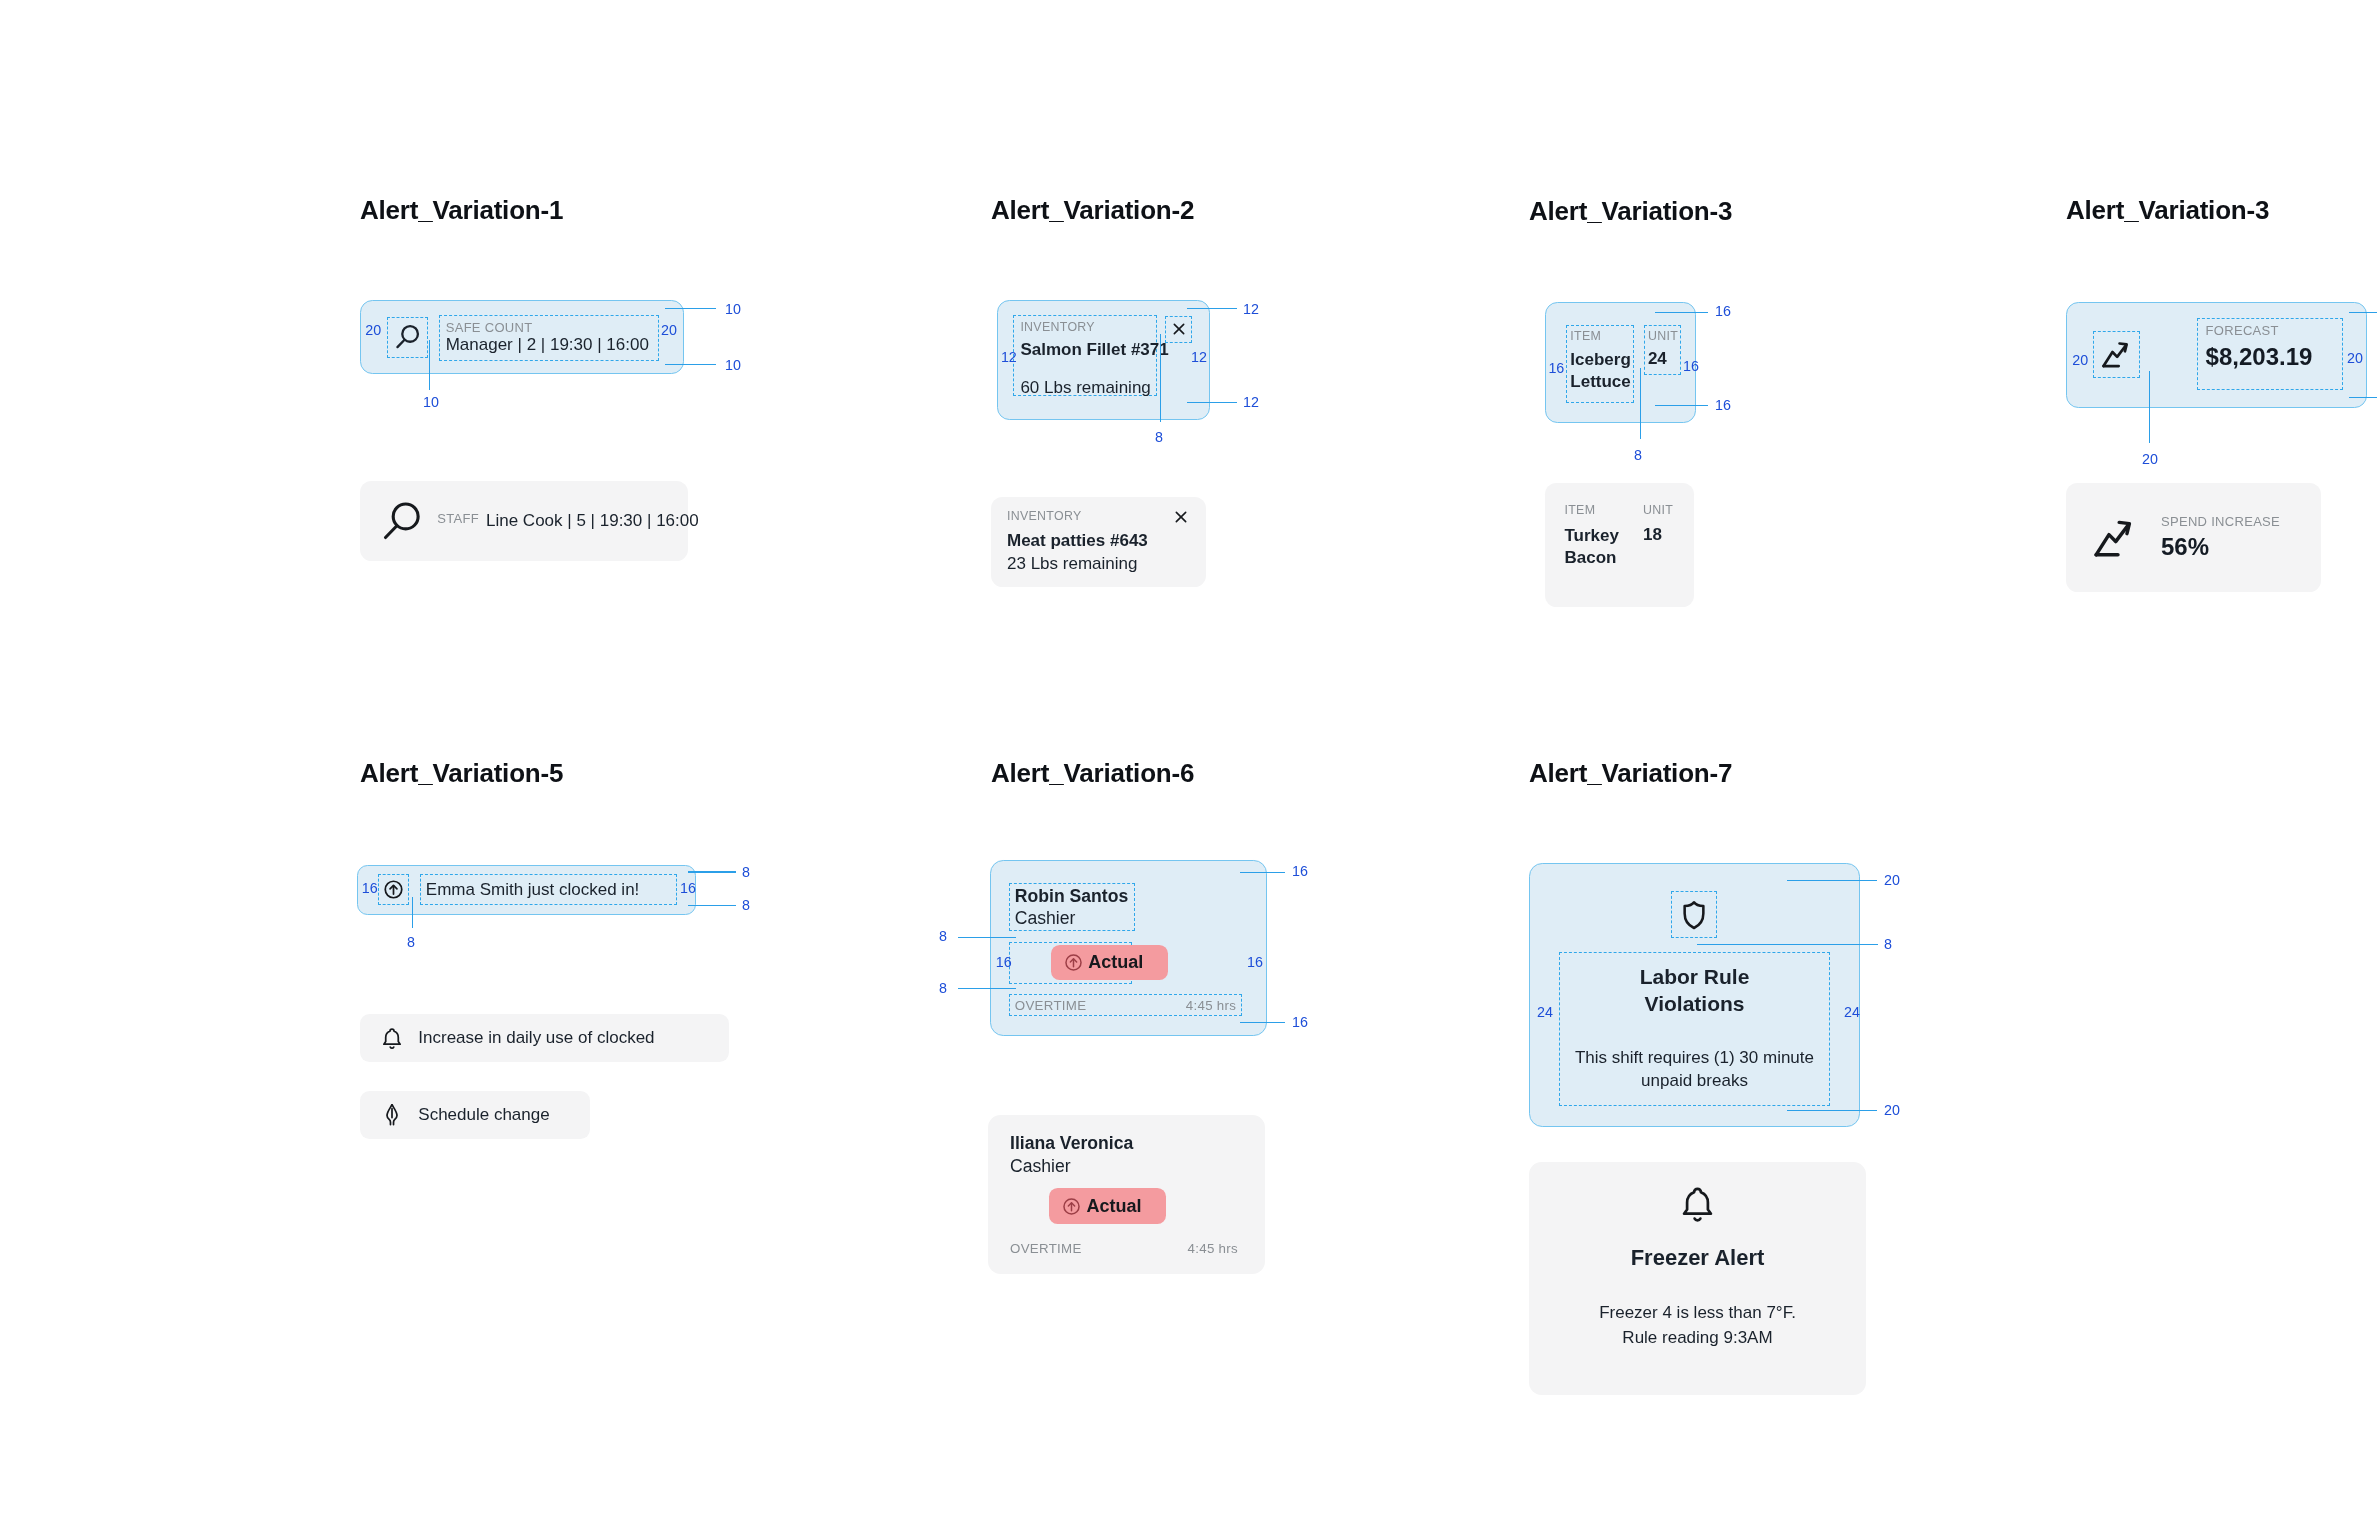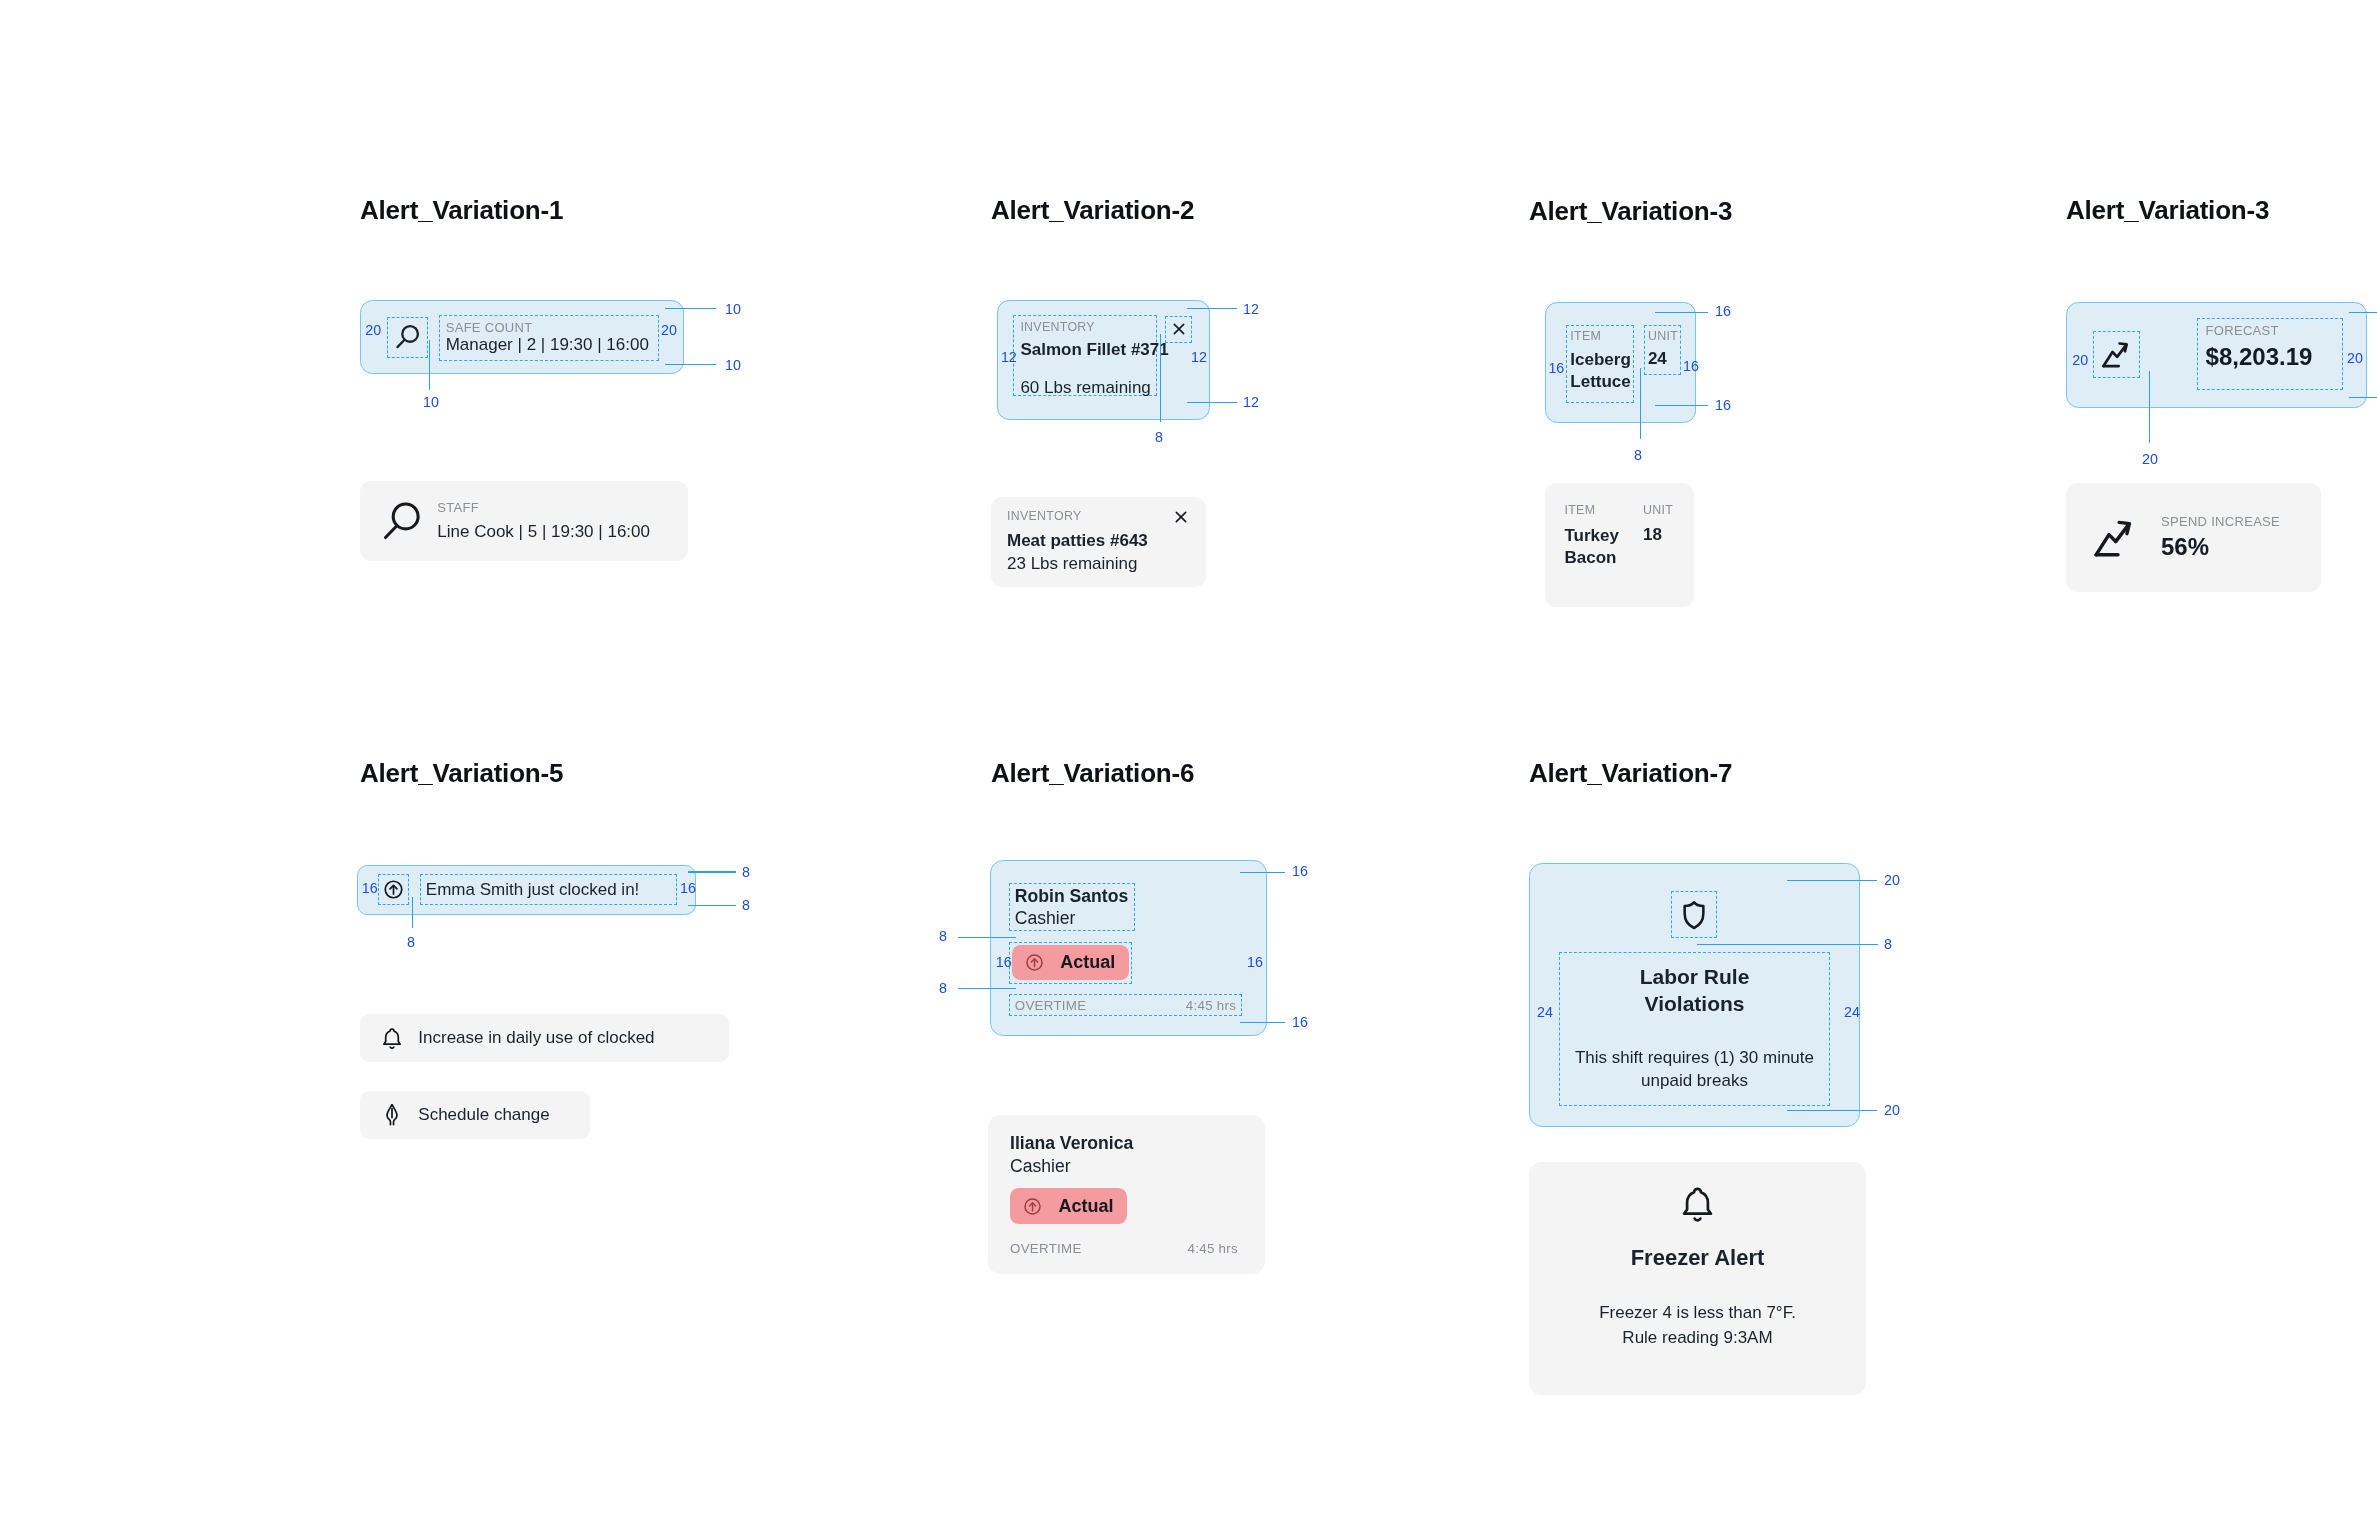--- a/index.html
+++ b/index.html
@@ -14,21 +14,21 @@
   .lh{position:absolute;height:1.4px;background:#2b9fe8;}
   .lv{position:absolute;width:1.4px;background:#2b9fe8;}
   .card{position:absolute;background:#f4f4f5;border-radius:11.4px;}
   .lbl{color:#8a8f94;font-size:13px;letter-spacing:0.3px;white-space:nowrap;}
   .msg{color:#1a222c;font-size:17px;white-space:nowrap;}
   .bold{font-weight:700;}
   .big{font-size:24px;font-weight:700;color:#141b24;}
   .ico{display:flex;align-items:center;justify-content:center;}
   .ico svg{display:block;}
   .flexrow{display:flex;align-items:center;}
-  .pinkpill{background:#f49b9f;border-radius:8.6px;display:flex;align-items:center;justify-content:flex-start;gap:15px;padding:0 12.4px;box-sizing:border-box;}
+  .pinkpill{background:#f49b9f;border-radius:8.6px;display:flex;align-items:center;justify-content:flex-start;gap:4px;padding:0 12.4px;box-sizing:border-box;margin-left:39px;}
   .pinkpill .btxt{font-size:18px;font-weight:700;color:#16191d;}
   .ot-row{display:flex;align-items:center;justify-content:space-between;}
   .ctr{text-align:center;}
 </style>
 </head>
 <body>
 
 <div class="v-title" style="left:360px;top:195px">Alert_Variation-1</div>
 
 <div class="rl-card" style="left:360px;top:300px;width:322px;height:72px">
@@ -53,21 +53,21 @@
 </div>
 
 <div class="card" style="left:360px;top:481px;width:328px;height:80px">
   <div class="flexrow" style="height:100%;padding:0 20px;gap:13.3px">
     <span class="ico">
       <svg width="44" height="44" viewBox="0 0 24 24" fill="none" stroke="#16191d" stroke-width="1.7" stroke-linecap="round">
           <circle cx="14" cy="9.5" r="6.8"></circle>
           <path d="M9.2,14.6 L3,21"></path>
         </svg>
     </span>
-    <span style="display:flex;flex-direction:column;gap:7px">
+    <span style="display:flex;flex-direction:row;gap:7px">
       <span class="lbl">STAFF</span>
       <span class="msg">Line Cook | 5 | 19:30 | 16:00</span>
     </span>
   </div>
 </div>
 
 <div class="v-title" style="left:991px;top:195px">Alert_Variation-2</div>
 
 <div class="rl-card" style="left:997px;top:300px;width:211px;height:118px">
   <div class="dash" style="left:14.7px;top:13.8px;width:144px;height:81px;padding:3.8px 6.7px;box-sizing:border-box">

